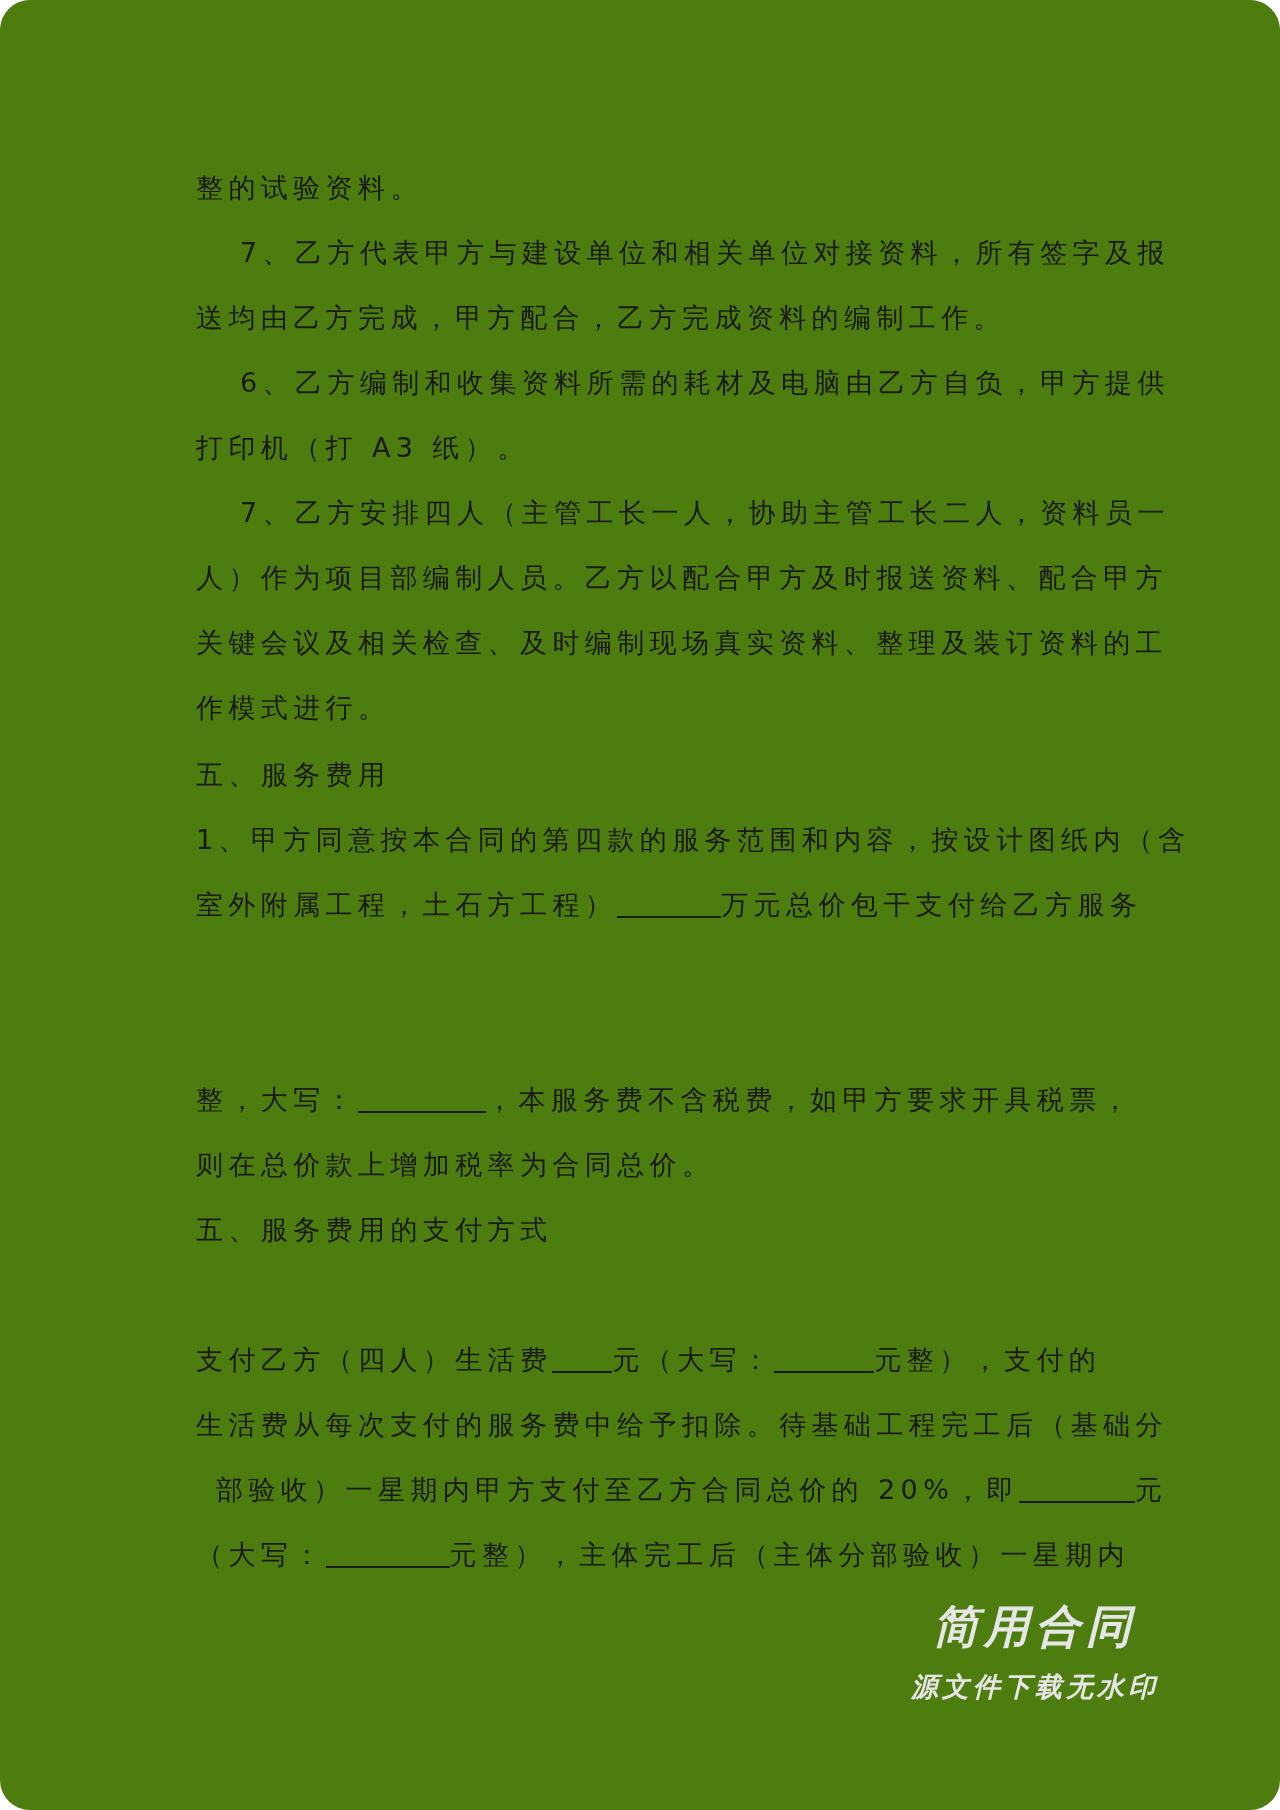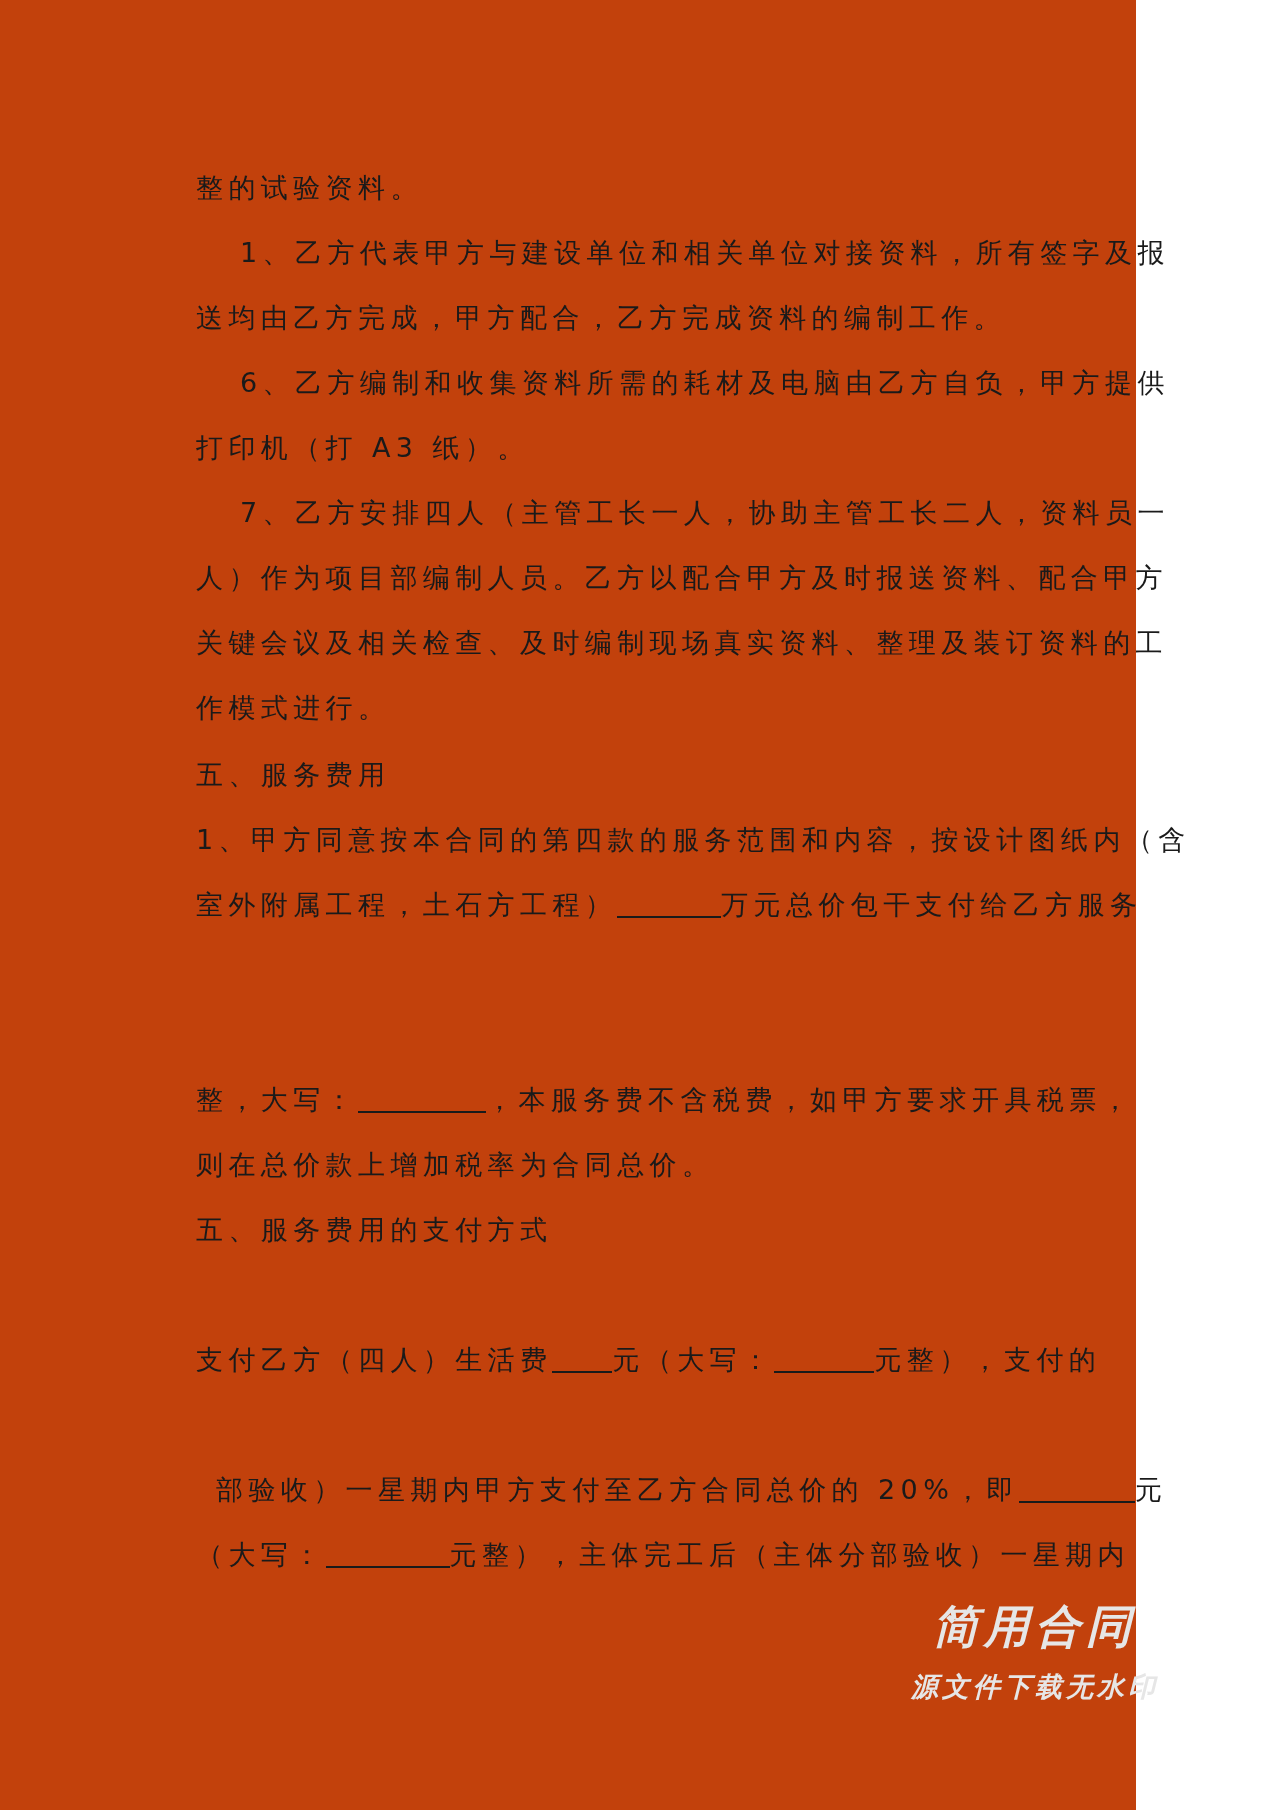--- a/index.html
+++ b/index.html
@@ -11,23 +11,24 @@
       width: 1280px;
       height: 1810px;
       position: relative;
       overflow: hidden;
       font-family: "DejaVu Sans", "Liberation Sans", sans-serif;
       color: #1a1a1a;
     }
     .page {
       position: absolute;
       left: 0; top: 0;
-      width: 1136px;
+      width: 1280px;
       height: 1810px;
-      background: #c2410c;
+      background: #4d7c0f;
+      border-radius: 30px;
     }
     .line {
       position: absolute;
       left: 196px;
       width: 890px;
       height: 40px;
       font-size: 27px;
       line-height: 40px;
       letter-spacing: 5.4px;
       white-space: nowrap;
@@ -72,21 +73,21 @@
       margin-top: 8px;
     }
   </style>
 </head>
 <body>
 
 <div class="page">
 
   <div class="line last" style="top:168px;"><span>整的试验资料。</span></div>
 
-  <div class="line indent" style="top:233px;"><span>1、乙方代表甲方与建设单位和相关单位对接资料，所有签字及报</span></div>
+  <div class="line indent" style="top:233px;"><span>7、乙方代表甲方与建设单位和相关单位对接资料，所有签字及报</span></div>
   <div class="line last" style="top:298px;"><span>送均由乙方完成，甲方配合，乙方完成资料的编制工作。</span></div>
 
   <div class="line indent" style="top:363px;"><span>6、乙方编制和收集资料所需的耗材及电脑由乙方自负，甲方提供</span></div>
   <div class="line last" style="top:428px;"><span>打印机（打 A3 纸）。</span></div>
 
   <div class="line indent" style="top:493px;"><span>7、乙方安排四人（主管工长一人，协助主管工长二人，资料员一</span></div>
   <div class="line" style="top:558px;"><span>人）作为项目部编制人员。乙方以配合甲方及时报送资料、配合甲方</span></div>
   <div class="line" style="top:623px;"><span>关键会议及相关检查、及时编制现场真实资料、整理及装订资料的工</span></div>
   <div class="line last" style="top:688px;"><span>作模式进行。</span></div>
 
@@ -106,20 +107,21 @@
 
   <div class="line last" style="top:1145px;"><span>则在总价款上增加税率为合同总价。</span></div>
 
   <div class="line last" style="top:1210px;"><span>五、服务费用的支付方式</span></div>
 
 
   <div class="line" style="top:1340px;">
     <span>支付乙方（四人）生活费</span><span class="blank" style="width:60px;"></span><span>元（大写：</span><span class="blank" style="width:100px;"></span><span>元整），支付的</span>
   </div>
 
+  <div class="line" style="top:1405px;"><span>生活费从每次支付的服务费中给予扣除。待基础工程完工后（基础分</span></div>
 
   <div class="line" style="top:1470px;margin-left:20px;">
     <span>部验收）一星期内甲方支付至乙方合同总价的 20%，即</span><span class="blank" style="width:116px;"></span><span>元</span>
   </div>
 
   <div class="line" style="top:1535px;">
     <span>（大写：</span><span class="blank" style="width:124px;"></span><span>元整），主体完工后（主体分部验收）一星期内</span>
   </div>
 
   <div class="watermark">

